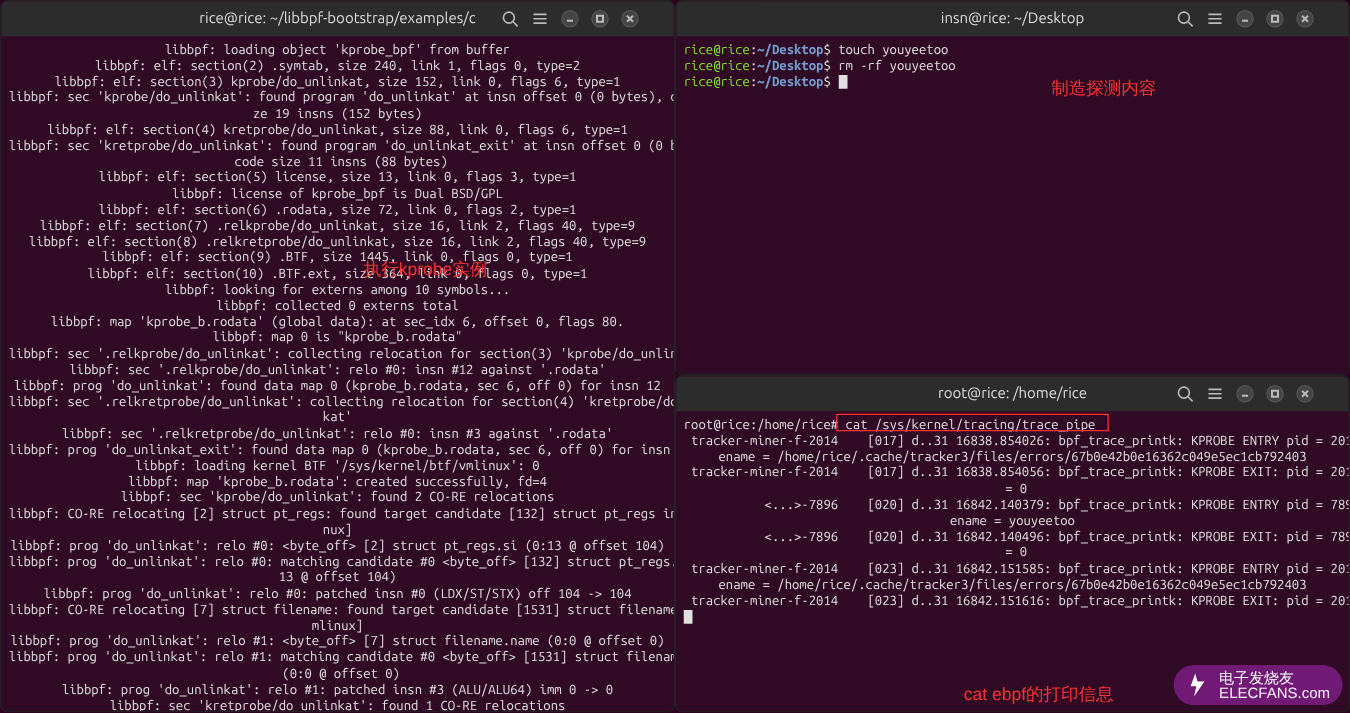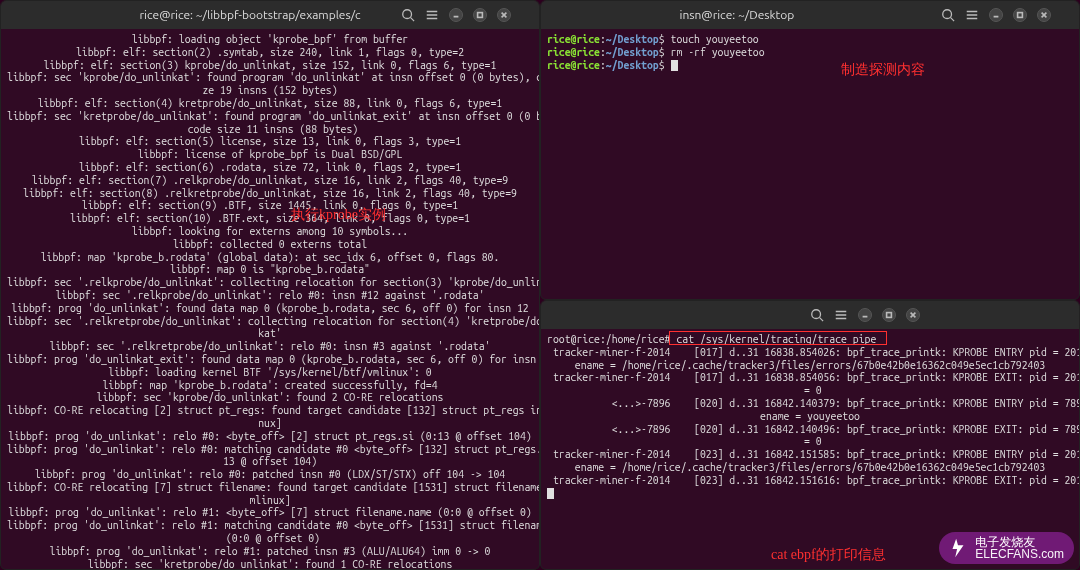--- a/index.html
+++ b/index.html
@@ -27,54 +27,54 @@
     background: #2c2c2c;
     display: flex;
     align-items: center;
     padding: 0 8px;
     font-family: "Ubuntu", sans-serif;
     font-size: 12px;
     color: #ddd;
     flex-shrink: 0;
   }
   .titlebar .spacer { flex: 1; }
-  .titlebar .title { flex: 2; text-align: left; white-space: nowrap; overflow: hidden; }
+  .titlebar .title { flex: 2; text-align: center; white-space: nowrap; overflow: hidden; }
   .titlebar .controls { display: flex; gap: 10px; align-items: center; }
   .tb-btn {
     width: 14px; height: 14px; border-radius: 50%;
     background: #444; border: 1px solid #555;
     display: flex; align-items: center; justify-content: center;
   }
   .tb-btn svg { width: 8px; height: 8px; stroke: #bbb; stroke-width: 2; fill: none; }
   .tb-icon { width: 14px; height: 14px; stroke: #bbb; stroke-width: 1.5; fill: none; }
   .term-body {
     flex: 1;
     padding: 4px 6px;
     overflow: hidden;
     white-space: pre;
     font-size: 10.5px;
     line-height: 12.8px;
     position: relative;
   }
-  .prompt-user { color: #8ae234; font-weight: bold;}
+  .prompt-user { color: #8ae234; font-weight: normal;}
   .prompt-path { color: #729fcf; font-weight: bold;}
   .prompt-dollar { color: #e0e0e0; }
   .cmd { color: #e0e0e0; }
   .out { color: #e0e0e0; text-align: center; }
   .root { color: #e0e0e0; }
   .cursor {
     display: inline-block;
     width: 7px; height: 11px;
     background: #e0e0e0;
     vertical-align: text-bottom;
   }
   .annotation {
     position: absolute;
     color: #ff3030;
-    font-family: Liberation Serif, serif;
+    font-family: Liberation Sans, sans-serif;
     font-size: 14px;
     pointer-events: none;
   }
   .red-box {
     position: absolute;
     border: 1px solid #ff3030;
     pointer-events: none;
   }
   .watermark {
     position: absolute;
@@ -167,20 +167,21 @@
         </div>
     </div>
   </div>
   <div class="term-body" id="tr-body"><div><span class="prompt-user">rice@rice</span><span class="prompt-dollar">:</span><span class="prompt-path">~/Desktop</span><span class="prompt-dollar">$ </span><span class="cmd">touch youyeetoo</span></div><div><span class="prompt-user">rice@rice</span><span class="prompt-dollar">:</span><span class="prompt-path">~/Desktop</span><span class="prompt-dollar">$ </span><span class="cmd">rm -rf youyeetoo</span></div><div><span class="prompt-user">rice@rice</span><span class="prompt-dollar">:</span><span class="prompt-path">~/Desktop</span><span class="prompt-dollar">$ </span><span class="cmd"></span><span class="cursor"></span></div></div>
   <div class="annotation" style="left:300px; top:60px;">制造探测内容</div>
 </div>
 
 <div class="window" id="win-br">
   <div class="titlebar">
     <div class="spacer"></div>
+    <div class="title">root@rice: /home/rice</div>
     <div class="spacer controls">
       <svg class="tb-icon" viewBox="0 0 16 16">
           <circle cx="7" cy="7" r="5"></circle>
           <line x1="11" y1="11" x2="15" y2="15"></line>
         </svg>
       <svg class="tb-icon" viewBox="0 0 16 16">
           <line x1="2" y1="4" x2="14" y2="4"></line>
           <line x1="2" y1="8" x2="14" y2="8"></line>
           <line x1="2" y1="12" x2="14" y2="12"></line>
         </svg>

